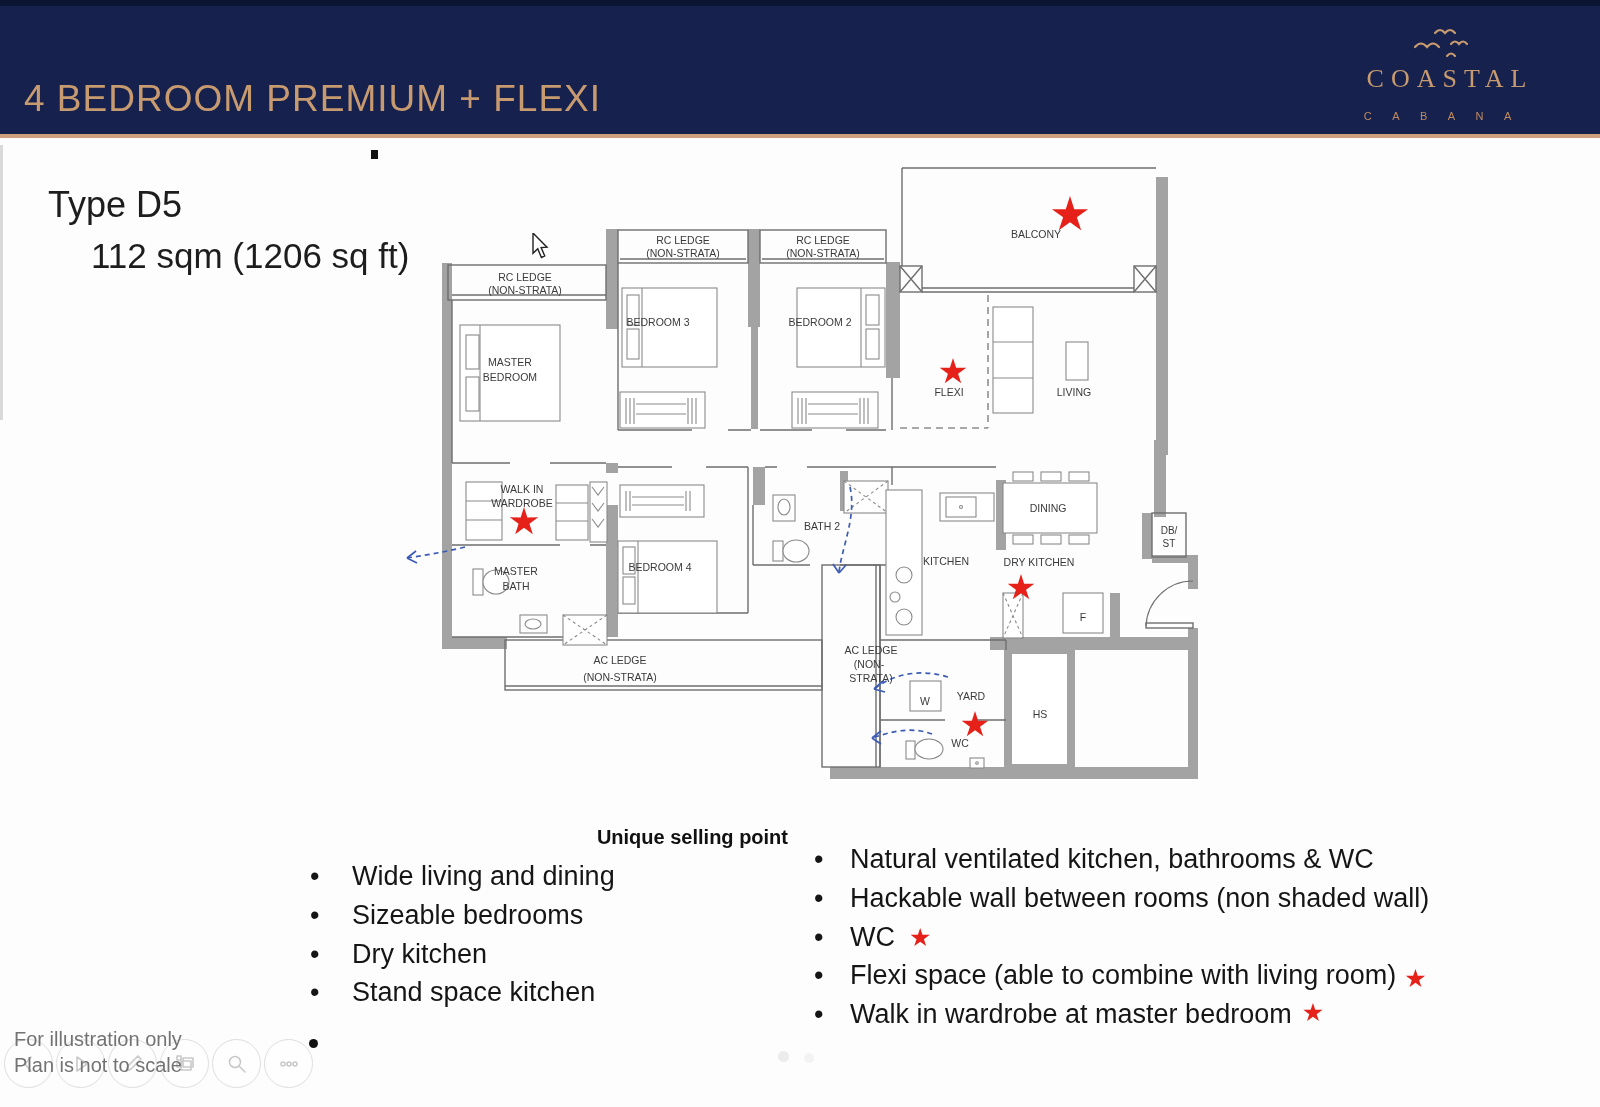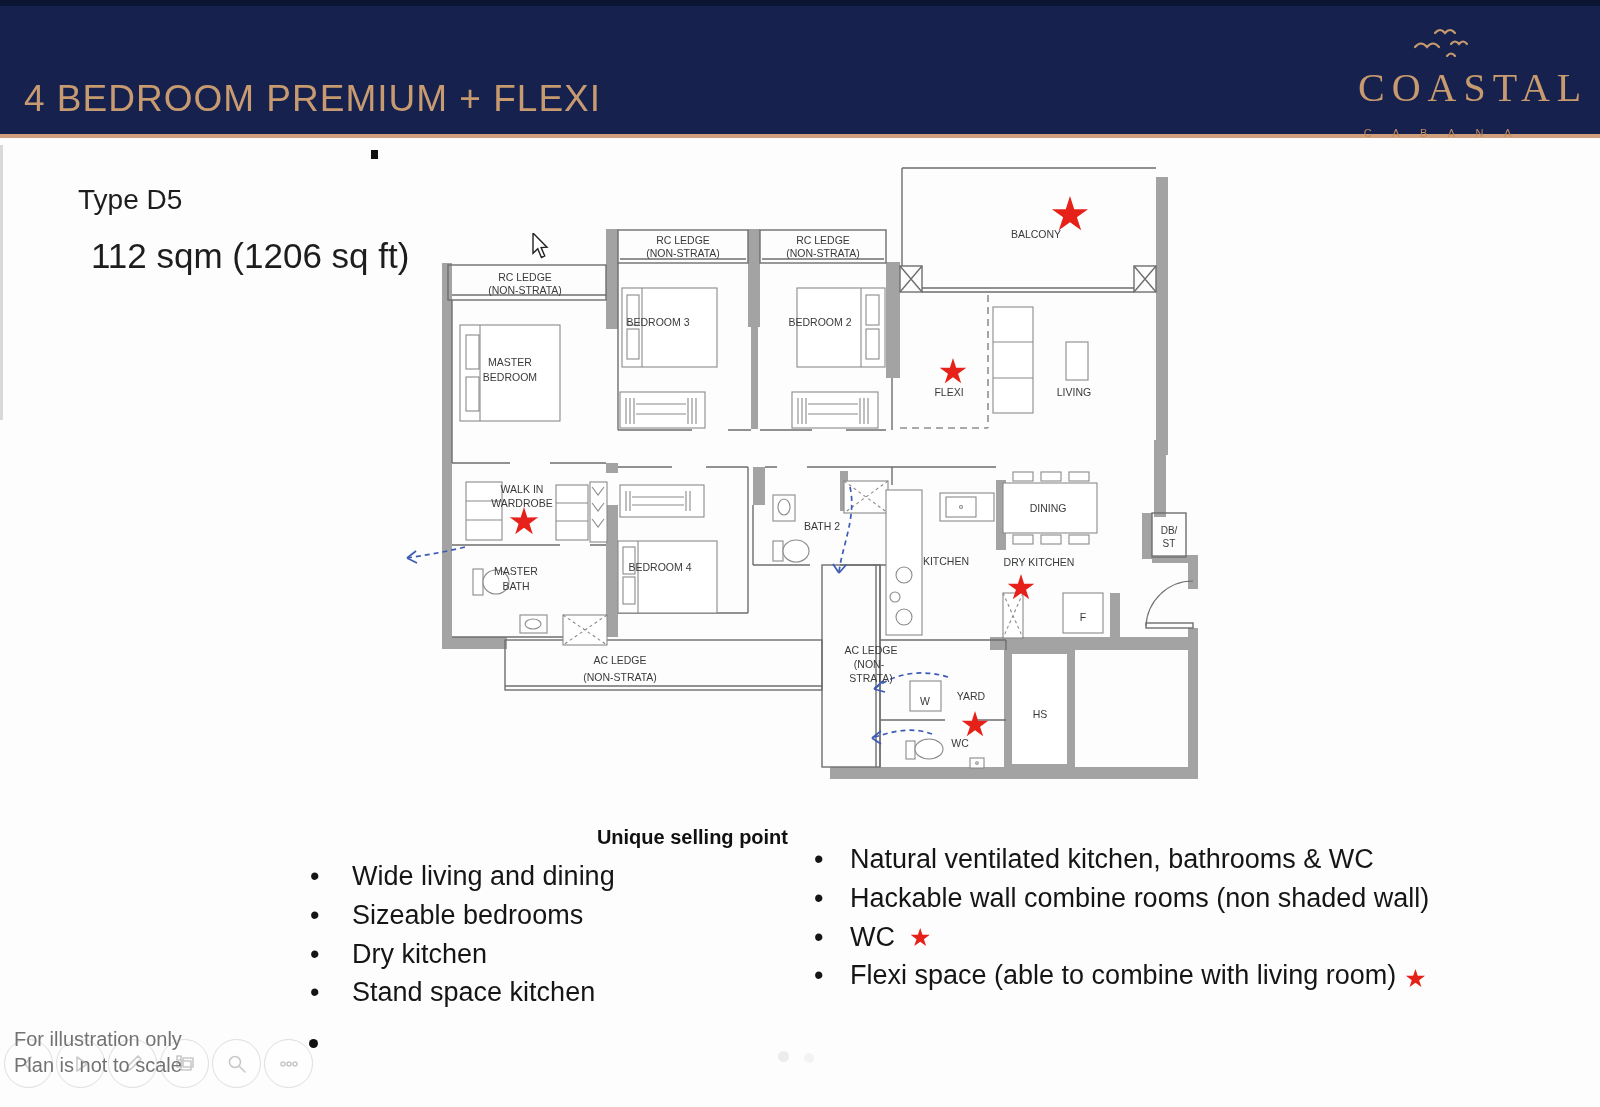--- a/index.html
+++ b/index.html
@@ -7,25 +7,25 @@
   .slide { position:relative; width:1600px; height:1107px; background:#fdfdfd;
            font-family:"Liberation Sans", sans-serif; overflow:hidden; }
 
   
   .hdr { position:absolute; left:0; top:0; width:1600px; height:138px;
          background:#16224d; border-top:6px solid #0b1430; border-bottom:4px solid #cfa07b; }
   .hdr-title { position:absolute; left:24px; top:72px; font-size:37px; letter-spacing:1px;
                color:#c89a6f; font-weight:400; }
   .logo { position:absolute; right:58px; top:14px; width:200px; text-align:center; color:#c89a6f; }
   .logo-birds { display:block; margin:0 auto 2px auto; }
-  .logo-name { font-family:"Liberation Serif", serif; font-size:40px; letter-spacing:7px;margin-left:16px; }
+  .logo-name { font-family:"Liberation Serif", serif; font-size:26px; letter-spacing:7px;margin-left:16px; }
   .logo-sub  { font-size:11px; letter-spacing:9px; margin-top:16px; color:#c08a5f; }
 
   
-  .unit-type { position:absolute; left:78px; top:184px; font-size:28px; color:#1d1d1d; font-weight:400; }
+  .unit-type { position:absolute; left:48px; top:184px; font-size:36px; color:#1d1d1d; font-weight:400; }
   .unit-area { position:absolute; left:62px; top:236px; font-size:35px; color:#1d1d1d; font-weight:400;margin-left:29px; }
 
   .edge-shadow { position:absolute; left:0; top:145px; width:3px; height:275px; background:#c9c9c9; opacity:.7; }
   .stray-sq { position:absolute; left:371px; top:150px; width:7px; height:9px; background:#111; }
   .stray-dot { position:absolute; left:309px; top:1039px; width:9px; height:9px; border-radius:50%; background:#111; }
 
   
   .plan { position:absolute; left:440px; top:145px; overflow:visible; }
   .plan text { font-family:"Liberation Sans", sans-serif; fill:#3a3a3a; }
   .cursor { position:absolute; left:528px; top:233px; }
@@ -283,23 +283,24 @@
       <li><span>Wide living and dining</span></li>
       <li><span>Sizeable bedrooms</span></li>
       <li><span>Dry kitchen</span></li>
       <li><span>Stand space kitchen</span></li>
     </ul>
   </div>
 
   <div class="feat">
     <ul class="blist">
       <li><span>Natural ventilated kitchen, bathrooms &amp; WC</span></li>
-      <li><span>Hackable wall combine rooms (non shaded wall)</span></li>
+      <li><span>Hackable wall between rooms (non shaded wall)</span></li>
       <li><span>WC</span><span class="star-inline" style="margin-left:14px;">★</span></li>
       <li><span>Flexi space (able to combine with living room)</span><span class="star-inline" style="margin-left:8px; position:relative; top:3px;">★</span></li>
+      <li><span>Walk in wardrobe at master bedroom</span><span class="star-inline" style="margin-left:10px; position:relative; top:-2px;">★</span></li>
     </ul>
   </div>
 
   <div class="note">
     <div>For illustration only</div>
     <div>Plan is not to scale</div>
   </div>
 
   <div class="toolbar">
     <div class="tbtn">

